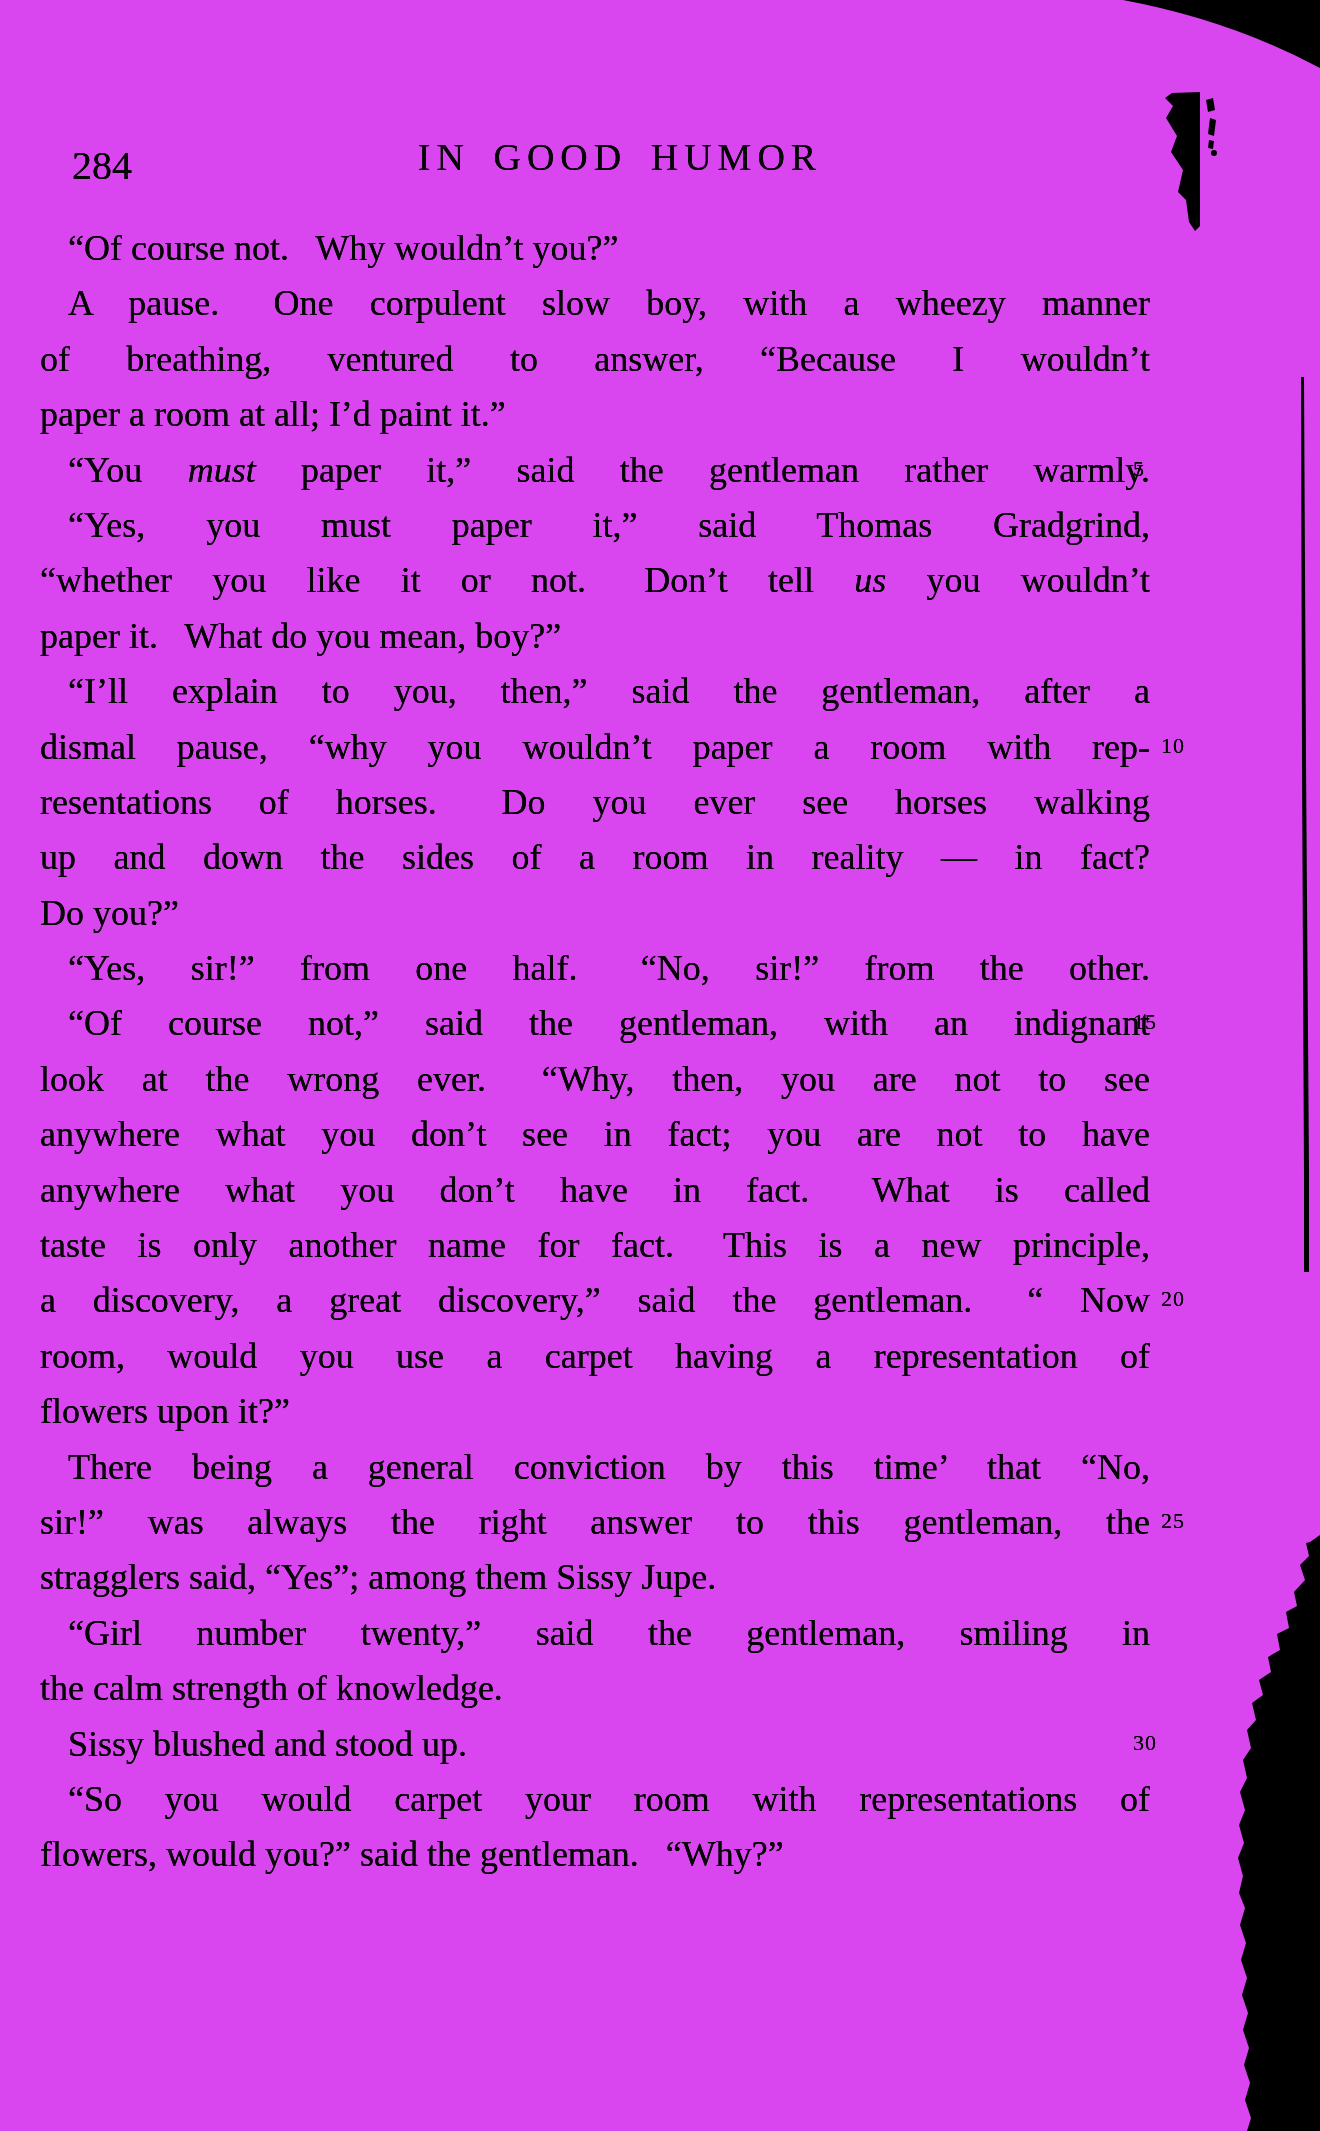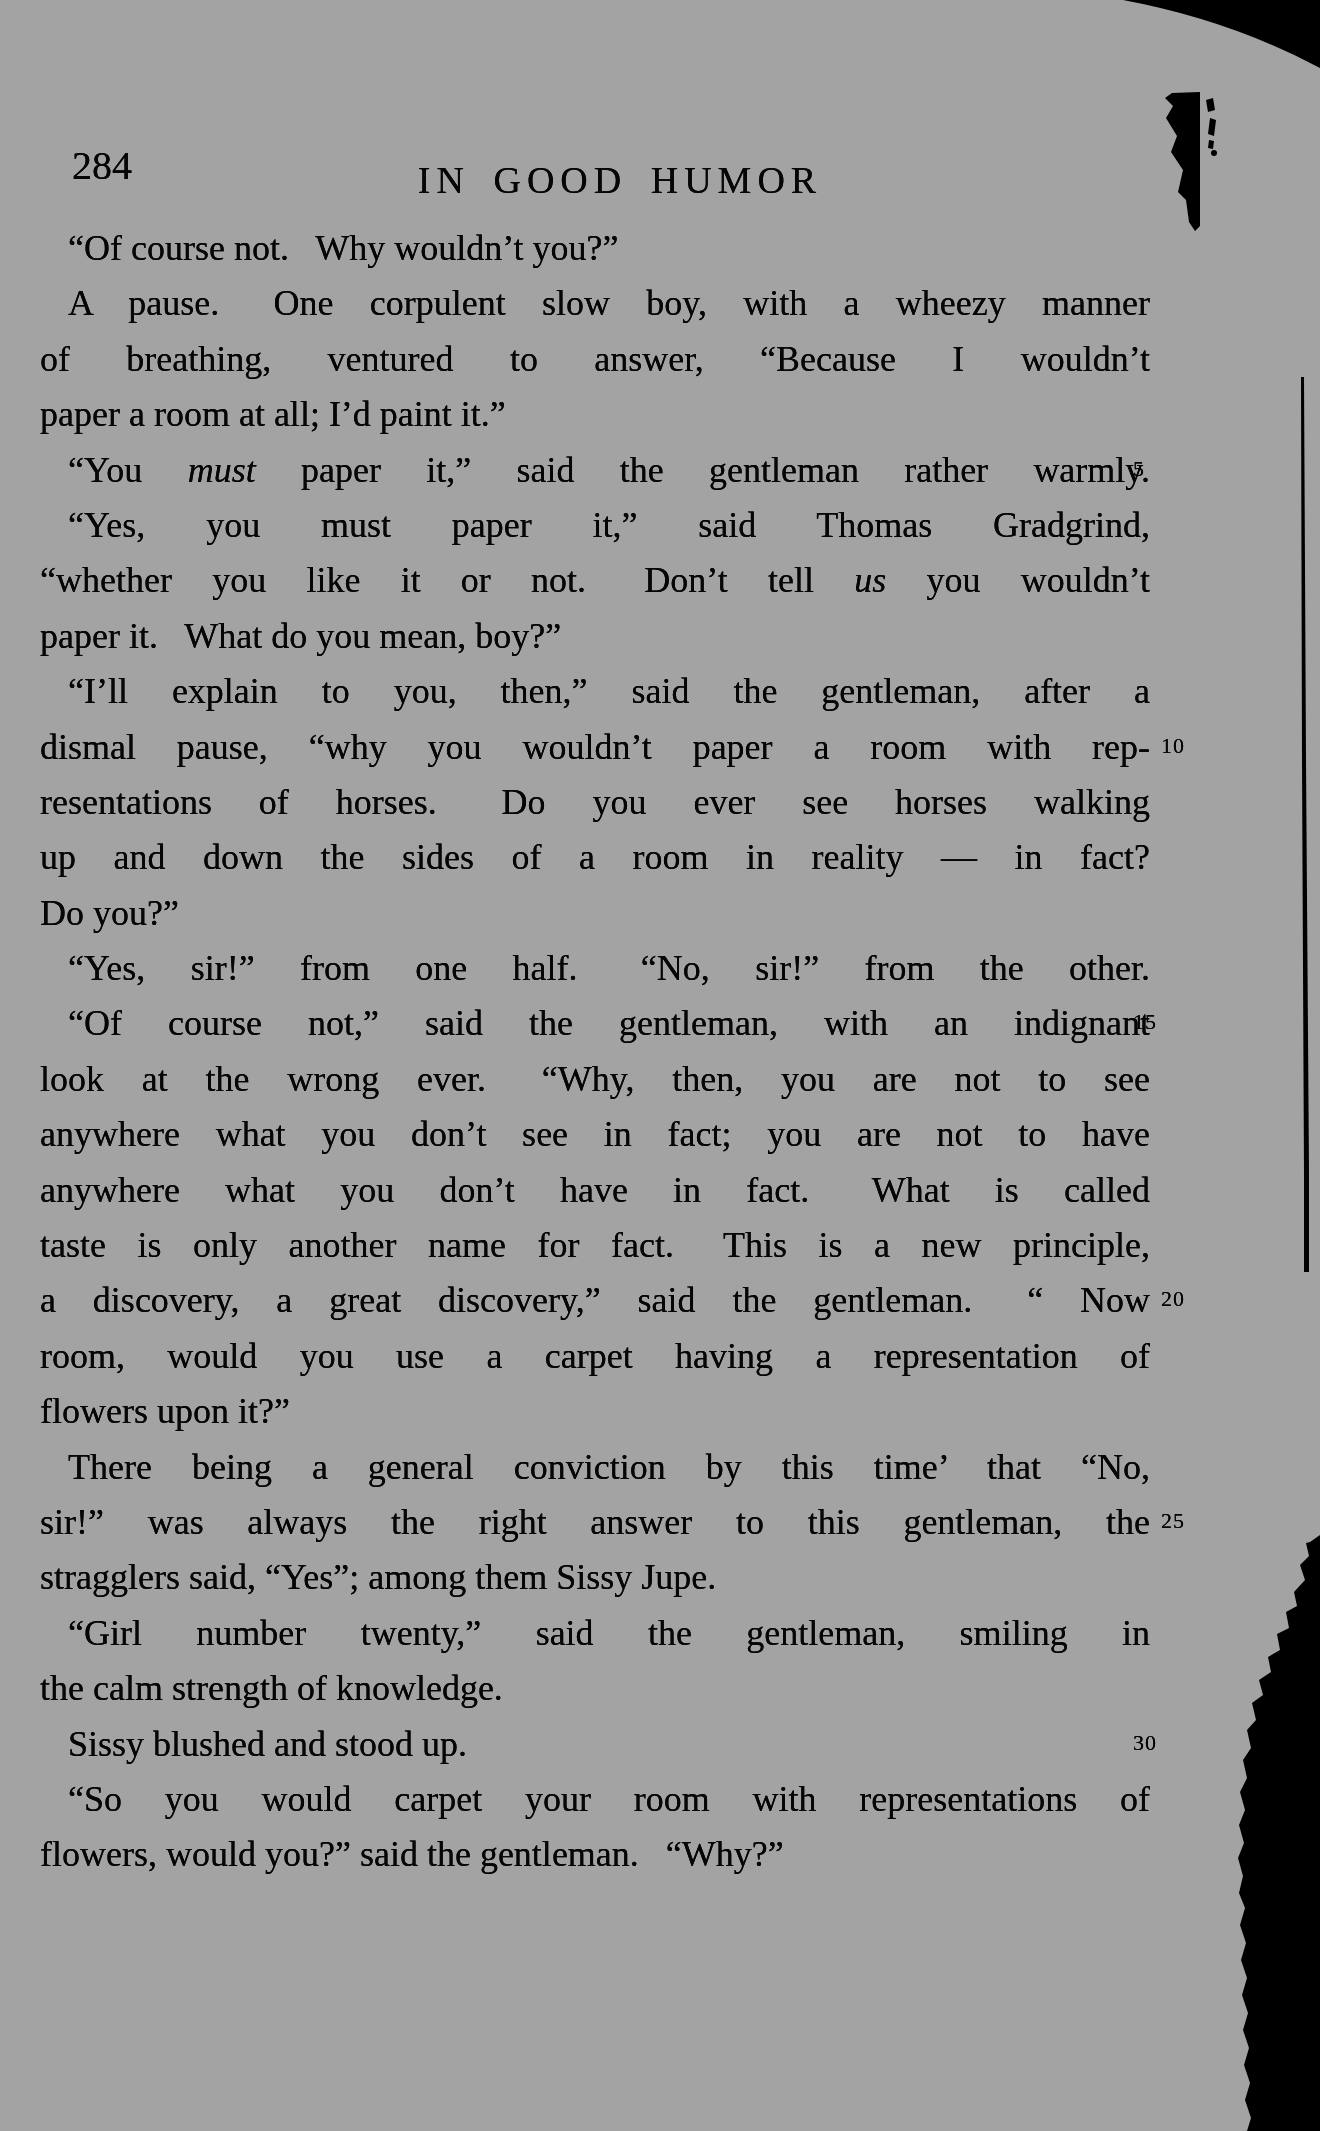--- a/index.html
+++ b/index.html
@@ -1,30 +1,30 @@
 <!DOCTYPE html>
 <html><head>
 <meta charset="utf-8">
 <style>
   html,body{margin:0;padding:0;background:#777;}
   .page{
     position:relative;
     width:1320px;height:2131px;
-    background:#a3a3a3;
+    background:#d946ef;
     overflow:hidden;
     font-family:"Liberation Serif","DejaVu Serif",serif;
     color:#060606;
   }
   .folio{
     position:absolute;left:72px;top:146px;
     font-size:40px;line-height:40px;
     text-shadow:0 0 0.5px #000;
   }
   .header{
-    position:absolute;left:620px;top:160px;
+    position:absolute;left:620px;top:137px;
     transform:translateX(-50%);
     font-size:38px;line-height:40px;
     letter-spacing:6px;word-spacing:8px;
     white-space:nowrap;
     text-shadow:0 0 0.5px #000;
   }
   .body{
     position:absolute;left:40px;top:221px;width:1110px;
     font-size:36px;
   }

